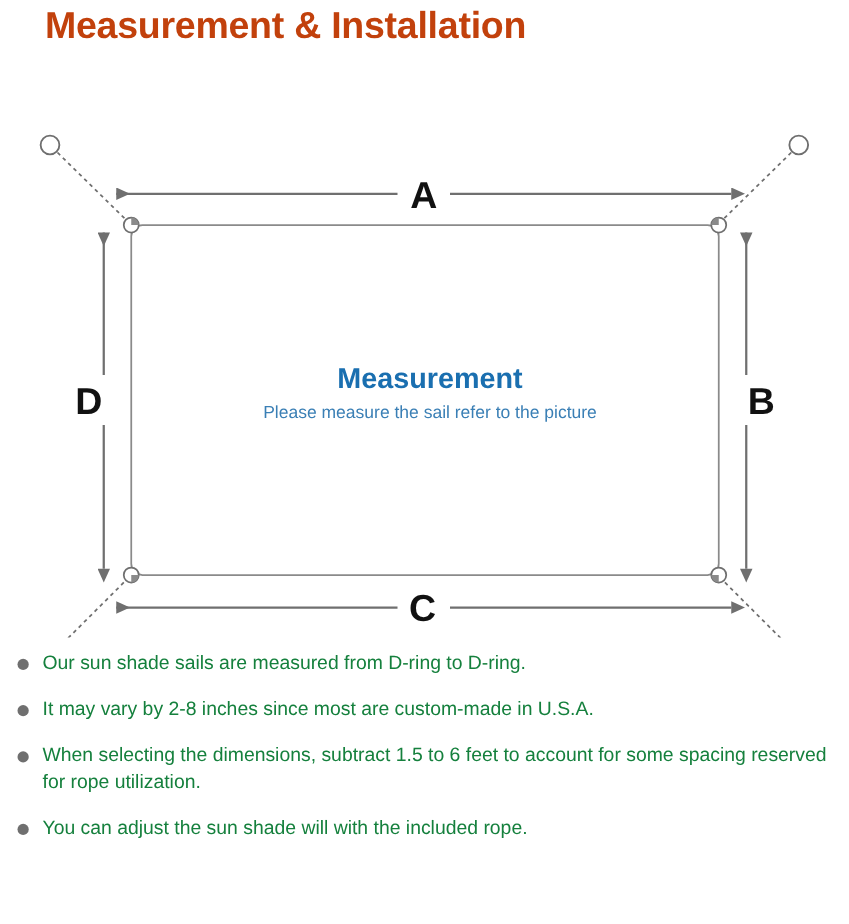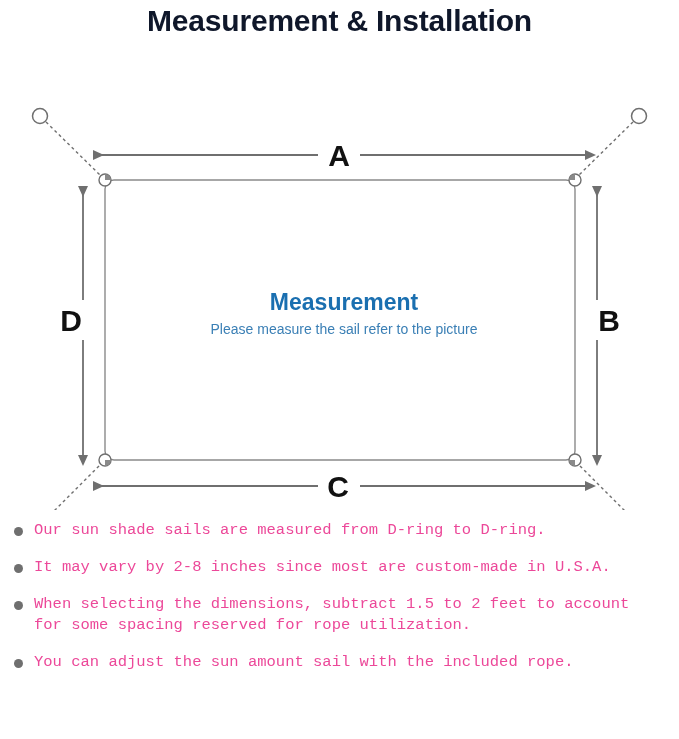--- a/index.html
+++ b/index.html
@@ -17,28 +17,29 @@
   }
   .page {
     width: 679px;
     height: 739px;
     position: relative;
     background: #ffffff;
   }
 
   
   .title {
-    text-align: center;
+    text-align: left;
     font-size: 30px;
     font-weight: bold;
-    color: #0f172a;
+    color: #c2410c;
     letter-spacing: -0.2px;
     padding-top: 2px;
     line-height: 38px;
     font-family: "Liberation Sans", sans-serif;
+    padding-left: 36px;
   }
 
   
   .diagram-wrap {
     position: relative;
     width: 679px;
     height: 470px;
   }
   svg.diagram {
     position: absolute;
@@ -81,24 +82,24 @@
   .note-bullet {
     flex: 0 0 auto;
     width: 9px;
     height: 9px;
     border-radius: 50%;
     background: #6f6f6f;
     margin: 7px 11px 0 0;
   }
   .note-text {
     flex: 1 1 auto;
-    font-family: Liberation Mono, monospace;
+    font-family: Liberation Sans, sans-serif;
     font-size: 15.5px;
     line-height: 21px;
-    color: #ec4899;
+    color: #15803d;
   }
 </style>
 </head>
 <body>
 
 <div class="page">
 
   <div class="title">Measurement &amp; Installation</div>
 
   <div class="diagram-wrap">
@@ -174,21 +175,21 @@
     <div class="note-item">
       <span class="note-bullet"></span>
       <span class="note-text">Our sun shade sails are measured from D-ring to D-ring.</span>
     </div>
     <div class="note-item">
       <span class="note-bullet"></span>
       <span class="note-text">It may vary by 2-8 inches since most are custom-made in U.S.A.</span>
     </div>
     <div class="note-item">
       <span class="note-bullet"></span>
-      <span class="note-text">When selecting the dimensions, subtract 1.5 to 2 feet to account for some spacing reserved for rope utilization.</span>
+      <span class="note-text">When selecting the dimensions, subtract 1.5 to 6 feet to account for some spacing reserved for rope utilization.</span>
     </div>
     <div class="note-item">
       <span class="note-bullet"></span>
-      <span class="note-text">You can adjust the sun amount sail with the included rope.</span>
+      <span class="note-text">You can adjust the sun shade will with the included rope.</span>
     </div>
   </div>
 
 </div>
 
 </body></html>

